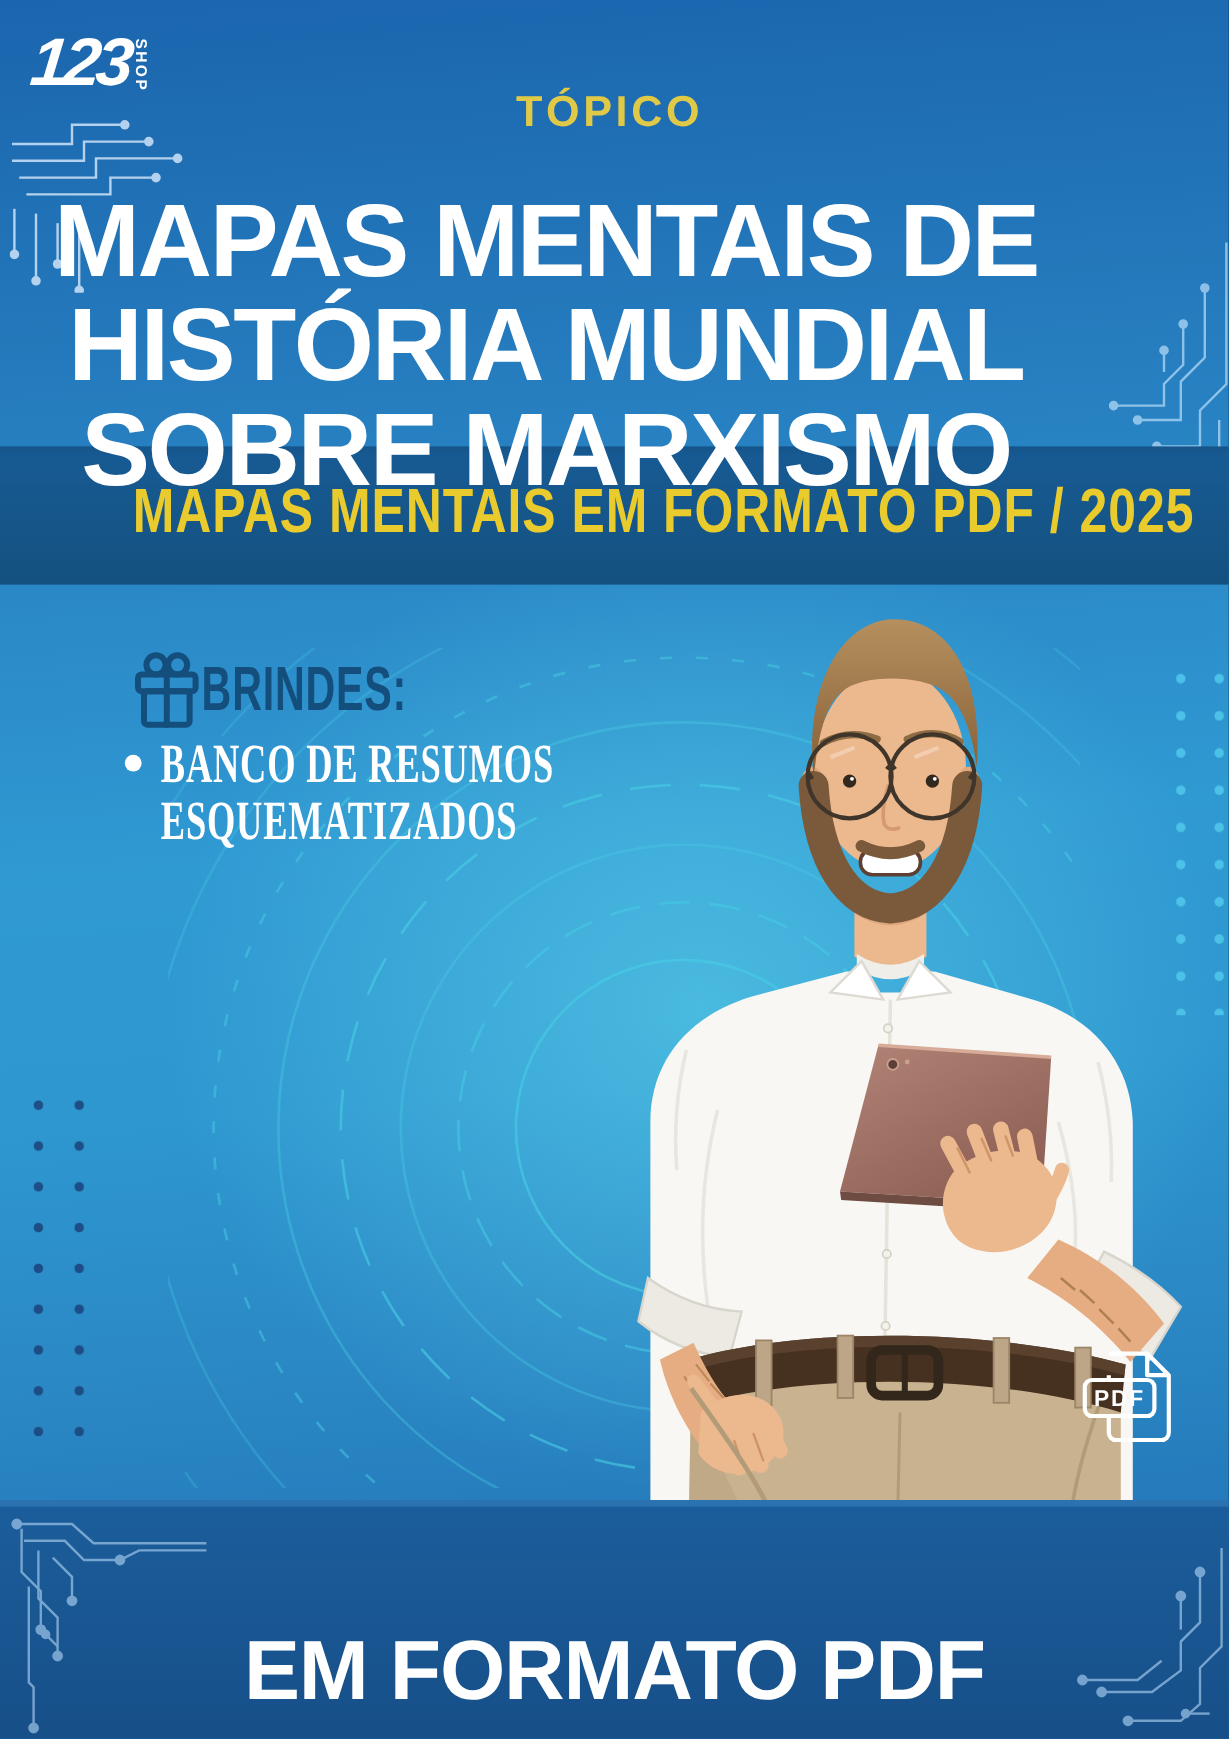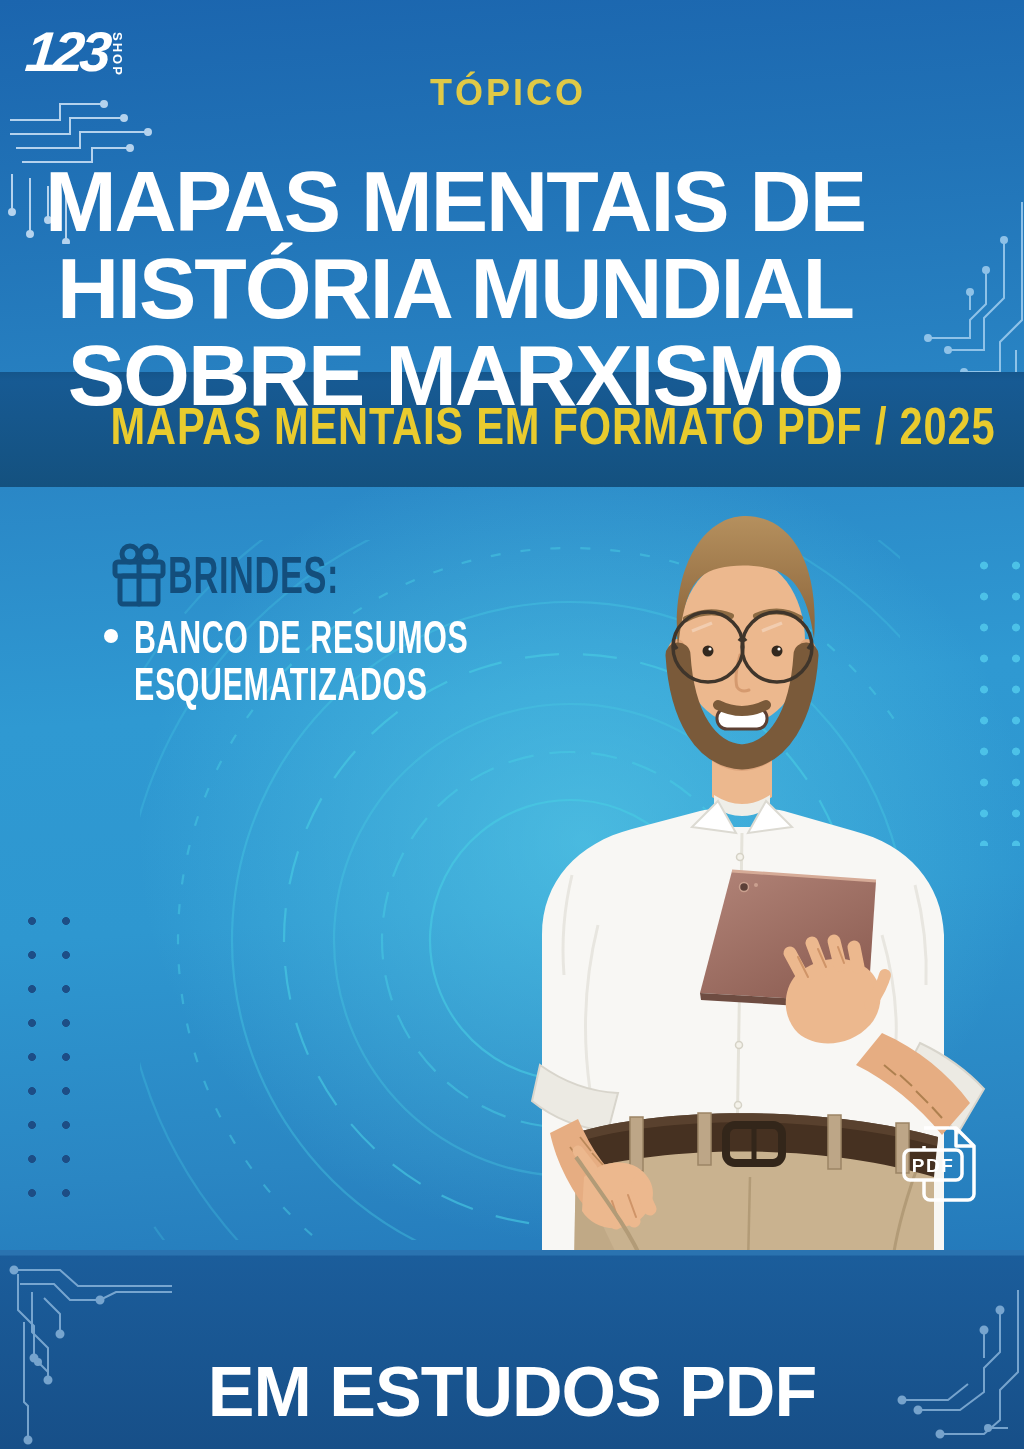--- a/index.html
+++ b/index.html
@@ -25,21 +25,21 @@
     white-space:pre-line; z-index:6;
   }
   
   .band{left:0;top:372px;width:1024px;height:115px;background:linear-gradient(180deg,#1a5d97 0%,#15538312 0%,#175a93 8%,#14517f 100%);background-color:#15558b;z-index:4;}
   .band-sub{left:0;top:396px;width:856px;text-align:center;z-index:7;color:#e9cb2e;}
   .band-sub span{display:inline-block;font-size:52px;font-weight:bold;letter-spacing:1px;transform:scaleX(.8);transform-origin:center;white-space:nowrap;}
   
   .brindes-head{left:110px;top:540px;display:flex;align-items:center;z-index:8;}
   .brindes-head .txt{color:#134e7c;}
   .brindes-head .txt span{display:inline-block;font-size:52px;font-weight:bold;letter-spacing:1px;transform:scaleX(.66);transform-origin:left center;white-space:nowrap;}
-  .bullets{left:104px;top:614px;margin:0;padding:0;list-style:none;display:flex;flex-direction:column;gap:20px;z-index:8;}
+  .bullets{left:104px;top:614px;margin:0;padding:0;list-style:none;display:flex;flex-direction:column;gap:20px;z-index:8;font-family:Liberation Serif, serif;}
   .bullets li{display:flex;align-items:flex-start;}
   .bullet-dot{width:14px;height:14px;border-radius:50%;background:#fff;margin:15px 16px 0 0;flex:none;}
   .bullet-text{display:inline-block;color:#fff;font-size:46px;font-weight:bold;line-height:1.02;letter-spacing:1px;
     transform:scaleX(.66);transform-origin:left top;white-space:pre-line;}
   
   .dots{background-image:radial-gradient(circle, var(--c) 3.6px, transparent 4.3px);}
   .dots-right{left:962px;top:546px;width:64px;height:300px;--c:#4fc6ea;background-size:32px 31px;background-position:6px 4px;opacity:.9;}
   .dots-left{left:10px;top:898px;width:68px;height:306px;--c:#1c4a82;background-size:34px 34px;background-position:5px 6px;opacity:.95;}
   
   .footer{left:0;top:1250px;width:1024px;height:199px;background:linear-gradient(180deg,#2a73b0 0px,#2a73b0 5px,#1b5d9b 6px,#174f88 100%);z-index:10;}
@@ -316,15 +316,15 @@
         <circle cx="30" cy="122" r="3.5" fill="#9fc6e8"></circle>
       <path d="M96,42 V70"></path>
         <circle cx="96" cy="42" r="3.5" fill="#9fc6e8"></circle>
       <path d="M80,96 L60,112 H14"></path>
         <circle cx="14" cy="112" r="3.5" fill="#9fc6e8"></circle>
       <path d="M120,140 H100"></path>
         <circle cx="100" cy="140" r="3" fill="#9fc6e8"></circle>
     </g>
   </svg>
 
-  <div class="abs footer-text">EM ESTUDOS PDF</div>
+  <div class="abs footer-text">EM FORMATO PDF</div>
 
 </div>
 
 </body></html>

